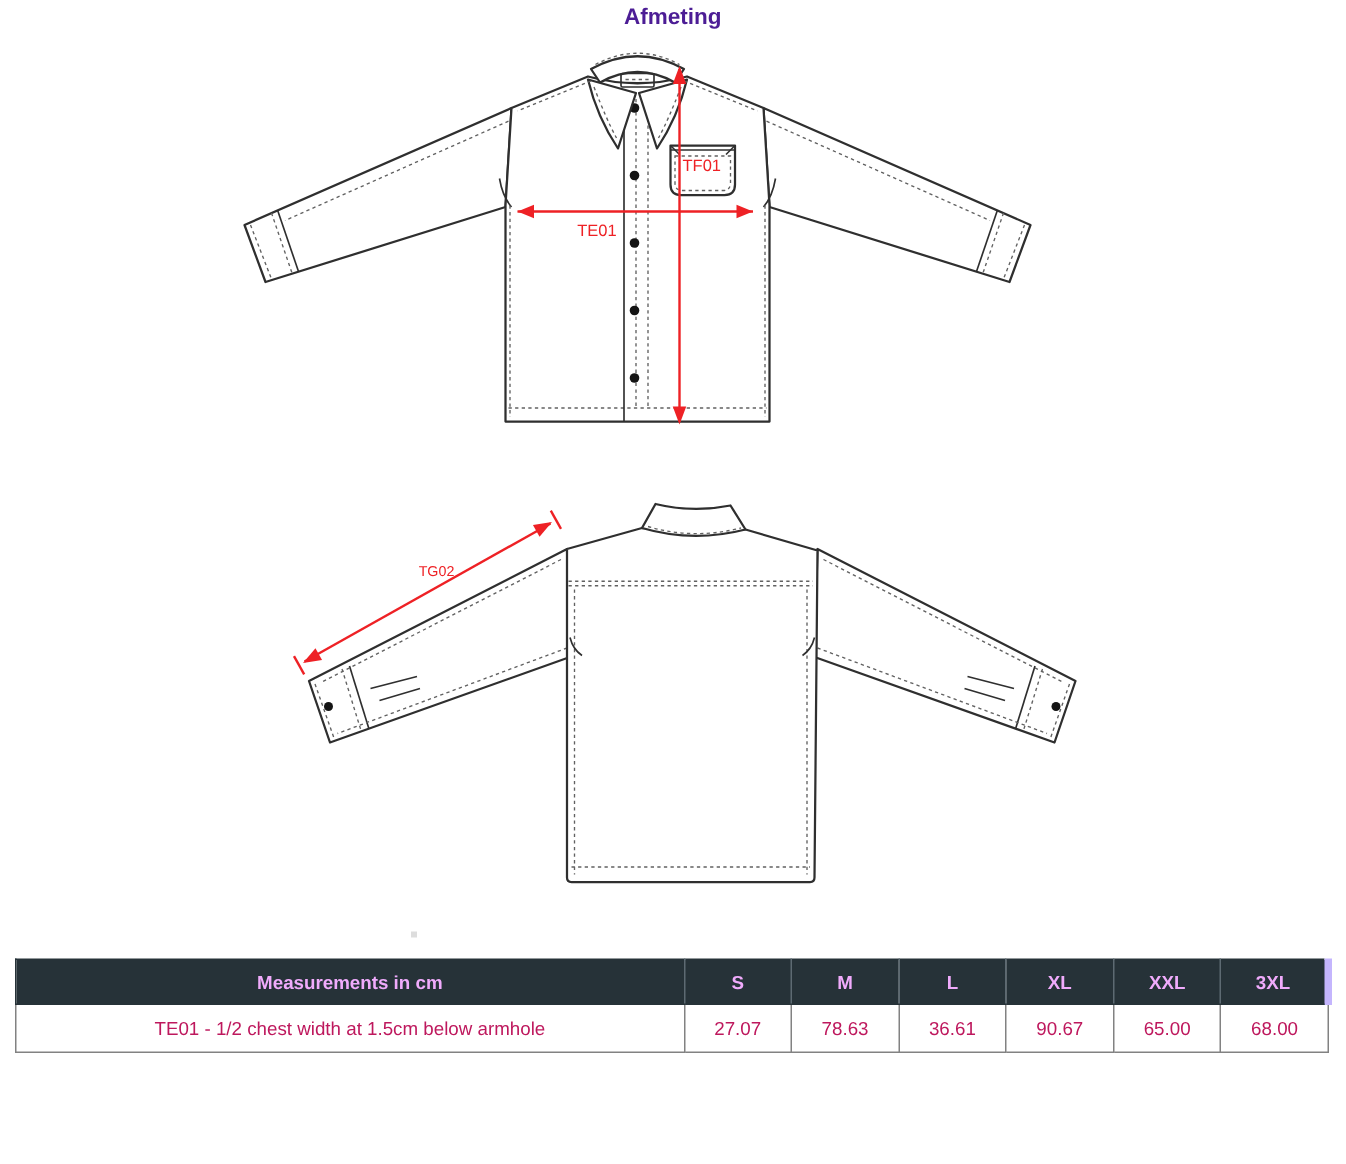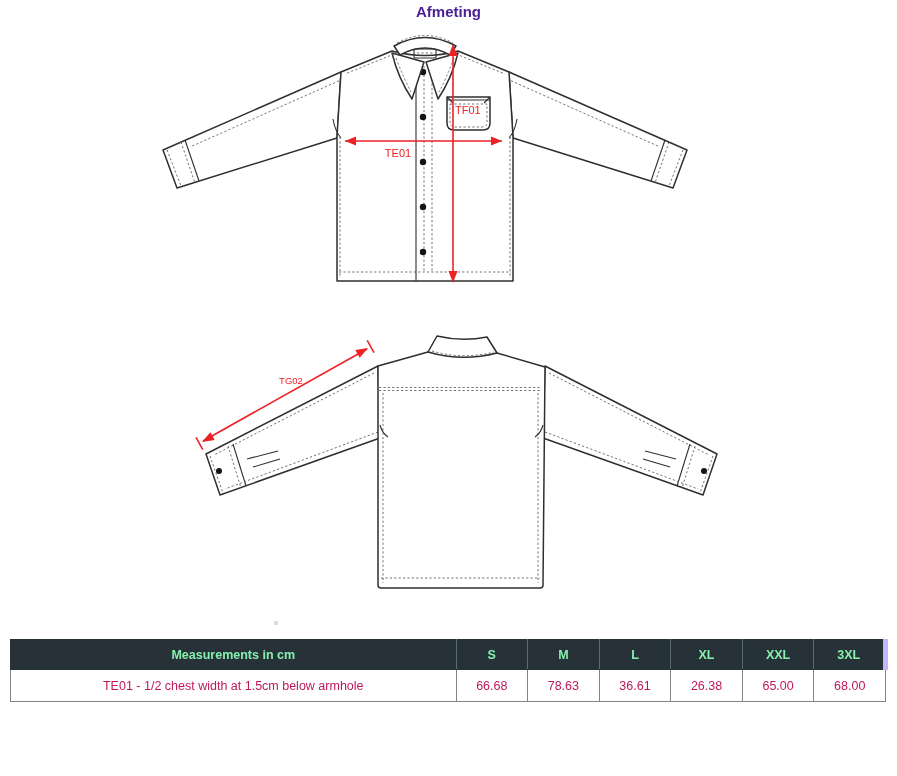--- a/index.html
+++ b/index.html
@@ -14,21 +14,21 @@
   .diagram-svg { position:absolute; top:0; left:0; }
   .stray-artifact {
     position:absolute; left:274px; top:621px; width:4px; height:4px;
     background:#d4d4d4; opacity:.8;
   }
   table.size-table {
     position:absolute; left:10px; top:639px; width:878px;
     border-collapse:collapse; table-layout:fixed; font-size:12.5px;
   }
   table.size-table th {
-    background:#263238; color:#86efac; font-weight:600; height:29px;
+    background:#263238; color:#f0abfc; font-weight:600; height:29px;
     padding:0; text-align:center; border:1px solid #263238;
     border-right:1px solid #5d6a72;
   }
   table.size-table th:last-child { border-right:5px solid #c4b5fd; }
   table.size-table td {
     background:#ffffff; color:#be185d; height:31px; padding:0;
     text-align:center; border:1px solid #828282; font-weight:400;
   }
   
   .outline { fill:#ffffff; stroke:#2f2f2f; stroke-width:1.5; stroke-linejoin:round; }
@@ -181,21 +181,21 @@
       <th>M</th>
       <th>L</th>
       <th>XL</th>
       <th>XXL</th>
       <th>3XL</th>
     </tr>
   </thead>
   <tbody>
     <tr>
       <td>TE01 - 1/2 chest width at 1.5cm below armhole</td>
-      <td>66.68</td>
+      <td>27.07</td>
       <td>78.63</td>
       <td>36.61</td>
-      <td>26.38</td>
+      <td>90.67</td>
       <td>65.00</td>
       <td>68.00</td>
     </tr>
   </tbody>
 </table>
 
 </body></html>

